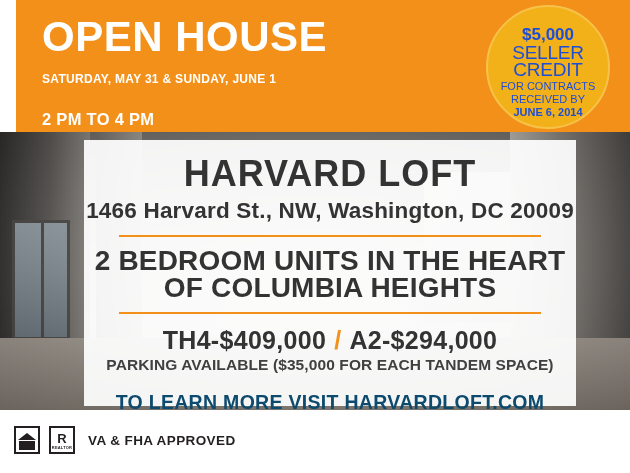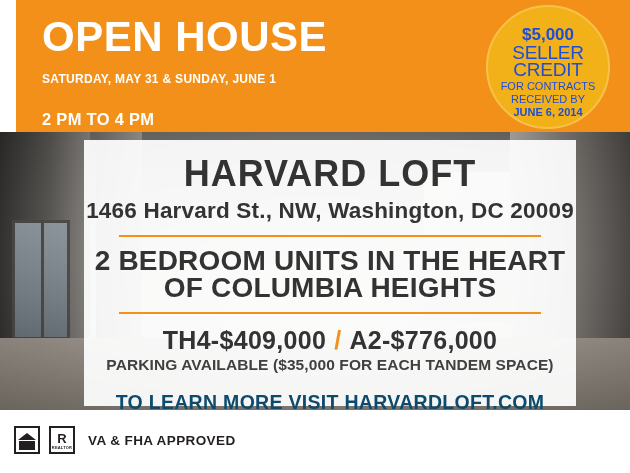--- a/index.html
+++ b/index.html
@@ -210,21 +210,21 @@
   </div>
 
   <div class="overlay">
     <div class="h-title">HARVARD LOFT</div>
     <div class="h-addr">1466 Harvard St., NW, Washington, DC 20009</div>
     <div class="rule"></div>
     <div class="h-beds">2 BEDROOM UNITS IN THE HEART</div>
     <div class="h-beds" style="margin-top:0">OF COLUMBIA HEIGHTS</div>
     <div class="rule"></div>
     <div class="h-price">
-      <span>TH4-$409,000</span><span class="slash">/</span><span>A2-$776,000</span>
+      <span>TH4-$409,000</span><span class="slash">/</span><span>A2-$294,000</span>
     </div>
     <div class="h-parking">PARKING AVAILABLE ($35,000 FOR EACH TANDEM SPACE)</div>
     <div class="h-learn">TO LEARN MORE VISIT HARVARDLOFT.COM</div>
   </div>
 
   <div class="footer">
 
     <div class="footer-left">
       <div class="eho">
         <div class="eho-roof"></div>

